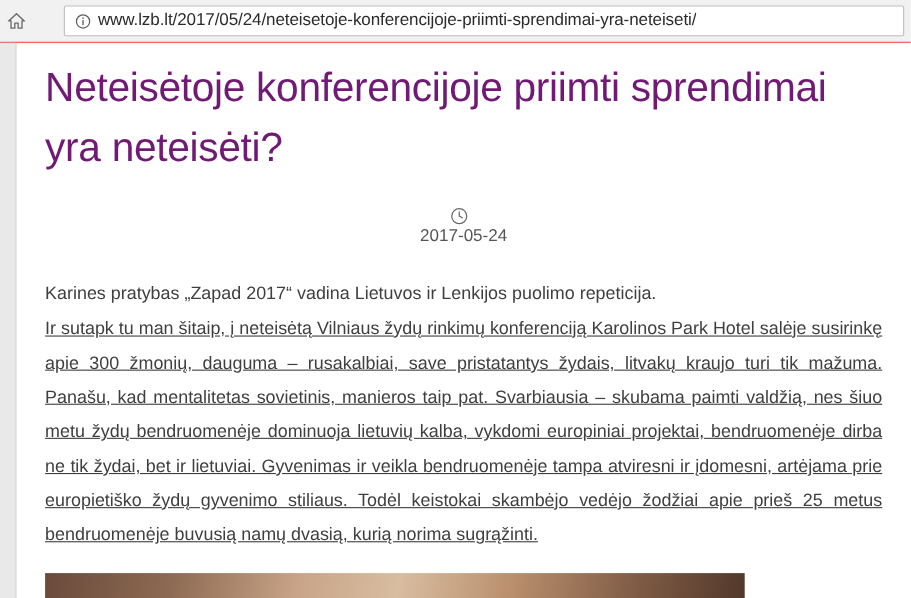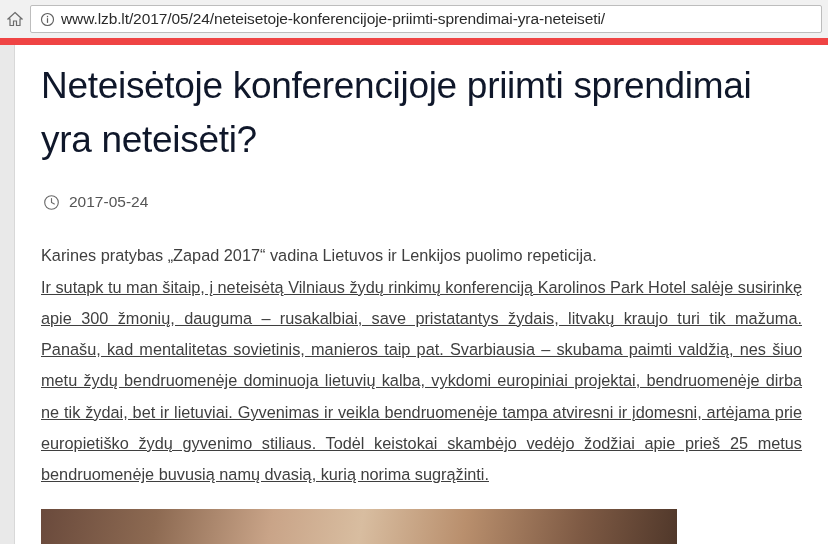--- a/index.html
+++ b/index.html
@@ -13,23 +13,24 @@
     overflow: hidden;
     font-family: "Liberation Sans", sans-serif;
     color: #333333;
   }
 
   
   #browser-chrome {
     position: relative;
     height: 38px;
     background: #f1f1f1;
-    border-bottom: 7px solid #ef4444;
+    border-bottom: 1px solid #ef4444;
     display: flex;
     align-items: center;
+    gap: 28px;
   }
   #home-icon {
     width: 30px;
     min-width: 30px;
     height: 38px;
     display: flex;
     align-items: center;
     justify-content: center;
   }
   #home-icon svg { display: block; }
@@ -81,32 +82,33 @@
     padding: 0 26px 0 26px;
     box-sizing: border-box;
     overflow: hidden;
   }
 
   #article-title {
     font-family: "Liberation Sans", sans-serif;
     font-weight: 400;
     font-size: 37px;
     line-height: 1.45;
-    color: #0f172a;
+    color: #701a75;
     margin: 14px 0 0 0;
     letter-spacing: -0.3px;
     max-width: 720px;
   }
 
   #meta-row {
     display: flex;
     align-items: center;
     margin-top: 26px;
     color: #6a6a6a;
     font-size: 15px;
+    flex-direction: column;
   }
   #clock-icon {
     width: 20px;
     min-width: 20px;
     height: 20px;
     margin-right: 8px;
     display: flex;
     align-items: center;
     justify-content: center;
   }

